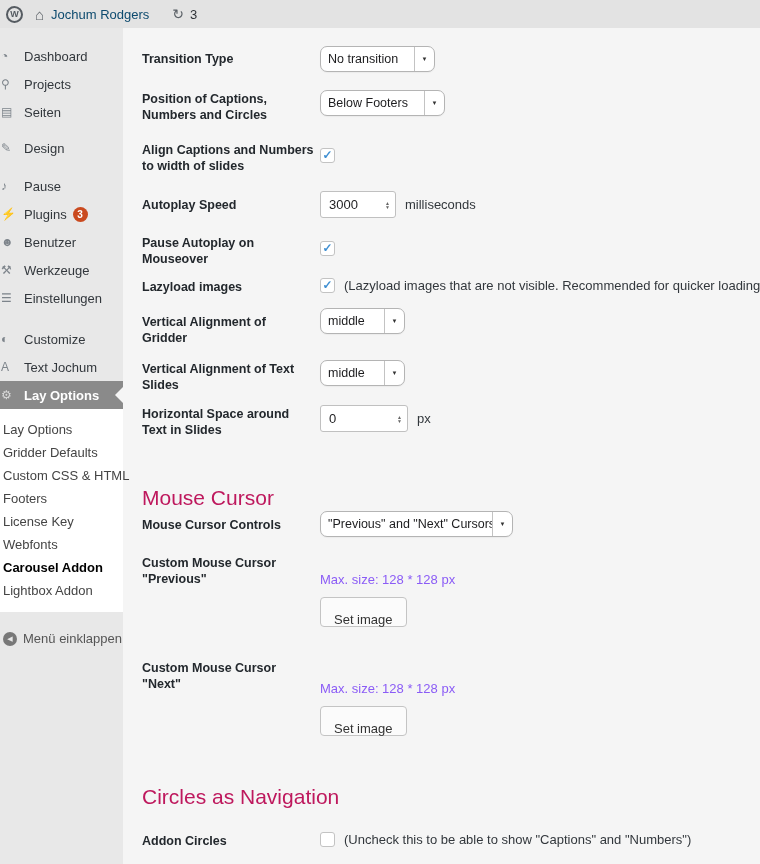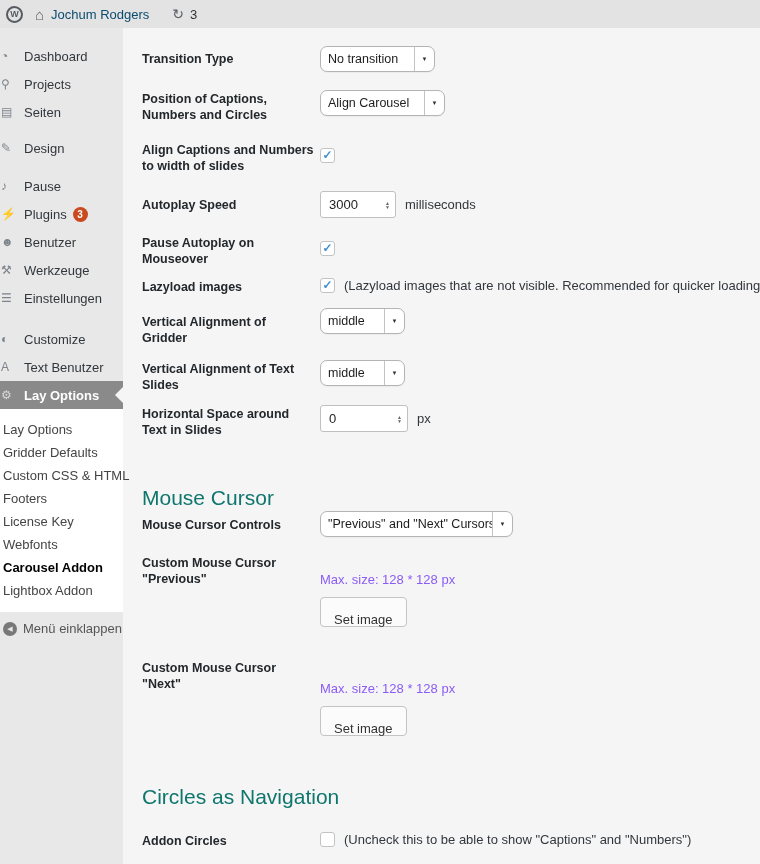--- a/index.html
+++ b/index.html
@@ -24,21 +24,21 @@
   .mi.sep10{margin-top:10px;}
   .mi.sep13{margin-top:13px;}
   .mi.selected{background:#8a8a8a;}
   .mi.selected .lb{color:#ffffff;font-weight:bold;}
   .mi.selected .ic{color:#d9d9d9;}
   .mi.selected::after{content:"";position:absolute;right:0;top:50%;margin-top:-8px;width:0;height:0;border:8px solid transparent;border-right-color:#f5f5f5;}
   .badge{margin-left:6px;background:#ca4a1f;color:#fff;border-radius:50%;min-width:15px;height:15px;line-height:15px;text-align:center;font-size:10px;font-weight:bold;flex:none;}
   .submenu{background:#ffffff;padding:9px 0 10px 3px;}
   .smi{line-height:23px;color:#444;cursor:pointer;white-space:nowrap;}
   .smi.current{font-weight:bold;color:#000;}
-  .collapse{margin-top:9px;display:flex;align-items:center;padding-left:3px;color:#555;cursor:pointer;}
+  .collapse{margin-top:19px;display:flex;align-items:center;padding-left:3px;color:#555;cursor:pointer;}
   .cic{width:14px;height:14px;border-radius:50%;background:#787878;color:#e8e8e8;font-size:7px;display:flex;align-items:center;justify-content:center;margin-right:6px;flex:none;}
 
   
   .content{position:absolute;left:123px;top:28px;right:0;bottom:0;overflow:hidden;padding-left:19px;box-sizing:border-box;}
   .row{display:flex;align-items:flex-start;}
   .lbl{width:178px;flex:none;font-weight:bold;font-size:12.5px;line-height:1.28;color:#23282d;padding-right:6px;box-sizing:border-box;padding-top:1px;}
   .ctl{display:flex;align-items:center;}
   .ctl-block{display:block;}
 
   .select{background:#fff;border:1px solid #b4b4b4;border-radius:7px;height:26px;display:flex;align-items:stretch;box-sizing:border-box;cursor:pointer;box-shadow:0 1px 1px rgba(0,0,0,.04);}
@@ -48,21 +48,21 @@
   .numbox{background:#fff;border:1px solid #c0c0c0;border-radius:3px;height:27px;display:flex;align-items:center;box-sizing:border-box;cursor:text;}
   .nv{flex:1;padding-left:8px;color:#1d1d1f;}
   .stepper{display:flex;flex-direction:column;align-items:center;justify-content:center;padding-right:5px;color:#666;cursor:pointer;}
   .stepper span{font-size:5px;line-height:4px;}
 
   .cbox{width:15px;height:15px;background:#fff;border:1px solid #c3c3c3;border-radius:3px;box-sizing:border-box;display:flex;align-items:center;justify-content:center;cursor:pointer;flex:none;}
   .ck{color:#3f8fd2;font-size:12px;font-weight:bold;margin-top:-2px;}
 
   .suffix{margin-left:9px;color:#32373c;}
   .note{margin-left:9px;white-space:nowrap;color:#32373c;}
-  .shead{font-size:21px;color:#0f766e;line-height:26px;font-weight:400;}
+  .shead{font-size:21px;color:#be185d;line-height:26px;font-weight:400;}
   .maxsize{margin-bottom:10px;color:#8b5cf6;}
   .btn{height:28px;padding:14px 13px;background:#fbfbfb;border:1px solid #c4c4c4;border-radius:4px;font-size:13px;color:#333;font-family:inherit;cursor:pointer;}
 </style>
 </head>
 <body>
 
 <div class="screen">
 
   <div class="topbar">
     <span class="tb-logo">W</span>
@@ -110,21 +110,21 @@
       <div class="mi">
         <span class="ic">☰</span>
         <span class="lb">Einstellungen</span>
       </div>
       <div class="mi sep13">
         <span class="ic">◐</span>
         <span class="lb">Customize</span>
       </div>
       <div class="mi">
         <span class="ic">A</span>
-        <span class="lb">Text Benutzer</span>
+        <span class="lb">Text Jochum</span>
       </div>
       <div class="mi selected">
         <span class="ic">⚙</span>
         <span class="lb">Lay Options</span>
       </div>
     </div>
 
     <div class="submenu">
       <div class="smi">Lay Options</div>
       <div class="smi">Gridder Defaults</div>
@@ -151,21 +151,21 @@
           <span class="sv">No transition</span>
           <span class="sa">▼</span>
         </div>
       </div>
     </div>
 
     <div class="row" style="margin-top:18px">
       <div class="lbl">Position of Captions, Numbers and Circles</div>
       <div class="ctl">
         <div class="select" style="width:125px">
-          <span class="sv">Align Carousel</span>
+          <span class="sv">Below Footers</span>
           <span class="sa">▼</span>
         </div>
       </div>
     </div>
 
     <div class="row" style="margin-top:18px">
       <div class="lbl">Align Captions and Numbers to width of slides</div>
       <div class="ctl" style="padding-top:7px">
         <span class="cbox">
           <span class="ck">✓</span>

